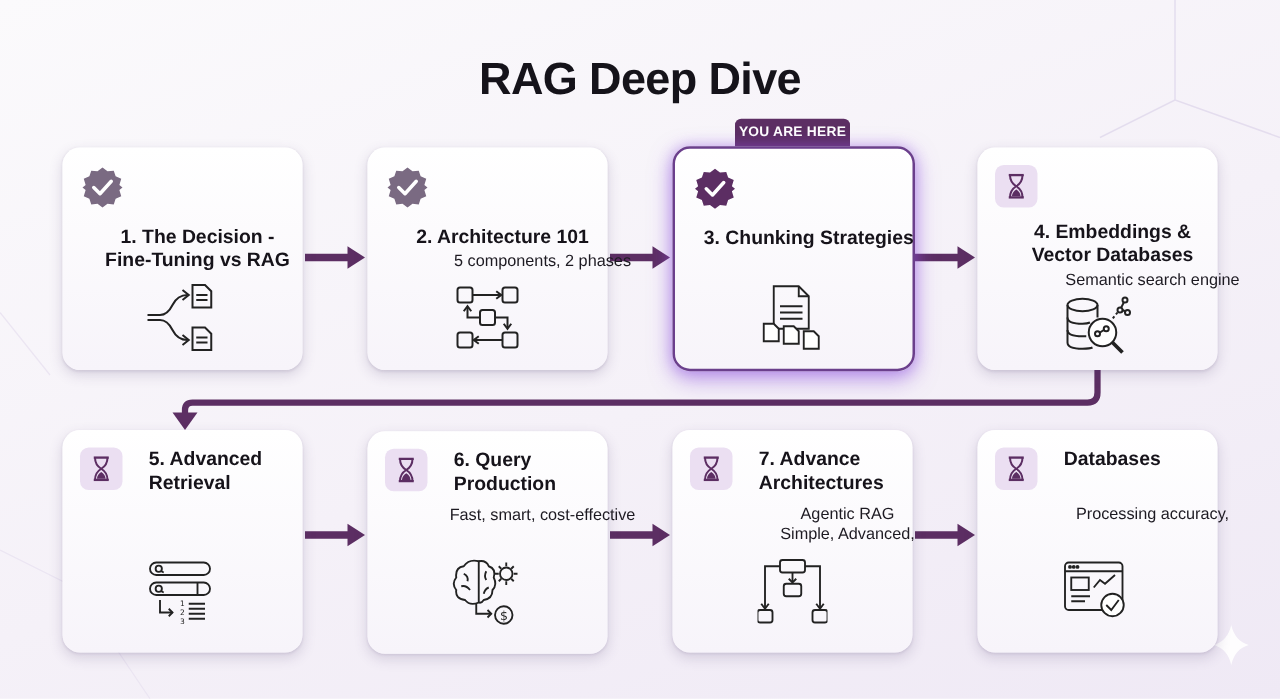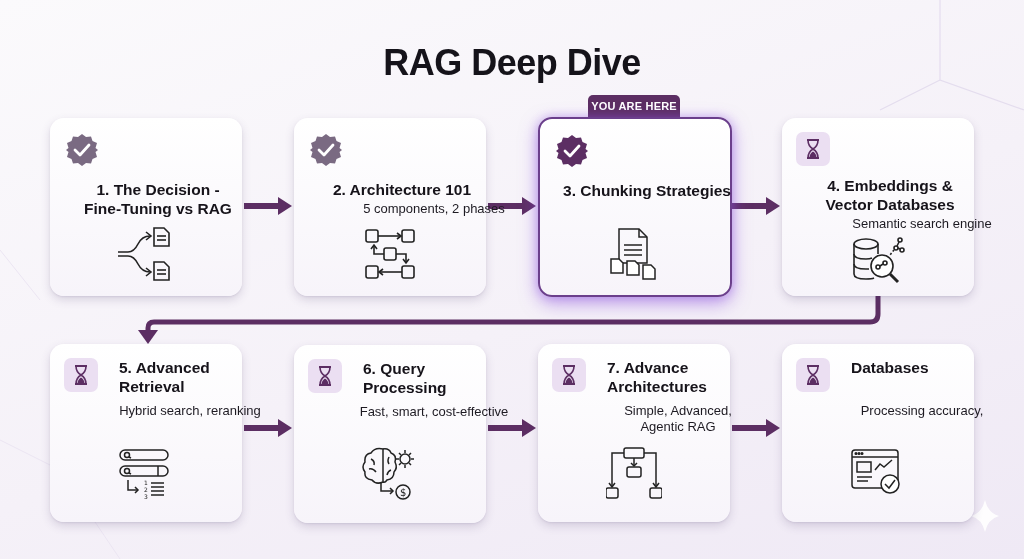--- a/index.html
+++ b/index.html
@@ -208,21 +208,20 @@
         <line x1="1" y1="1" x2="13" y2="1" stroke="#5c2e63" stroke-width="2"></line>
         <line x1="1" y1="19" x2="13" y2="19" stroke="#5c2e63" stroke-width="2"></line>
         <path d="M2 1 Q2 7 7 10 Q2 13 2 19 M12 1 Q12 7 7 10 Q12 13 12 19" fill="none" stroke="#5c2e63" stroke-width="1.6"></path>
         <path d="M3.5 18 Q4 14 7 12.5 Q10 14 10.5 18 Z" fill="#5c2e63"></path>
       </svg>
   </div>
   <div class="card-title side">
     <div>5. Advanced</div>
       <div>Retrieval</div>
   </div>
-  <div class="card-sub" style="top:59px">Hybrid search, reranking</div>
   <div class="card-icon" style="top:104px">
     <svg width="56" height="56" viewBox="0 0 56 56" fill="none" stroke="#222" stroke-width="1.5">
       <rect x="2" y="2" width="48" height="10" rx="5"></rect>
         <circle cx="9" cy="7" r="2.5"></circle>
         <line x1="11" y1="9" x2="13" y2="10"></line>
       <rect x="2" y="18" width="48" height="10" rx="5"></rect>
         <circle cx="9" cy="23" r="2.5"></circle>
         <line x1="11" y1="25" x2="13" y2="26"></line>
         <line x1="40" y1="18" x2="40" y2="28"></line>
       <path d="M10 32 L10 42 L20 42"></path>
@@ -242,21 +241,21 @@
   <div class="status-pending">
     <svg width="14" height="20" viewBox="0 0 14 20">
         <line x1="1" y1="1" x2="13" y2="1" stroke="#5c2e63" stroke-width="2"></line>
         <line x1="1" y1="19" x2="13" y2="19" stroke="#5c2e63" stroke-width="2"></line>
         <path d="M2 1 Q2 7 7 10 Q2 13 2 19 M12 1 Q12 7 7 10 Q12 13 12 19" fill="none" stroke="#5c2e63" stroke-width="1.6"></path>
         <path d="M3.5 18 Q4 14 7 12.5 Q10 14 10.5 18 Z" fill="#5c2e63"></path>
       </svg>
   </div>
   <div class="card-title side">
     <div>6. Query</div>
-      <div>Processing</div>
+      <div>Production</div>
   </div>
   <div class="card-sub" style="top:59px">Fast, smart, cost-effective</div>
   <div class="card-icon" style="top:100px">
     <svg width="58" height="56" viewBox="0 0 58 56" fill="none" stroke="#222" stroke-width="1.5">
       <path d="M22 4 Q14 2 10 8 Q3 9 4 17 Q0 22 4 27 Q3 34 11 35 Q15 40 22 37 Z"></path>
       <path d="M22 4 Q28 3 30 8 Q36 10 34 17 Q37 23 33 27 Q33 34 26 35 Q24 38 22 37"></path>
       <path d="M10 14 Q14 16 13 20 M8 24 Q12 23 15 27 M28 12 Q26 16 28 19 M30 25 Q27 26 26 30"></path>
       <circle cx="44" cy="14" r="5"></circle>
       <path d="M44 5 L44 8 M44 20 L44 23 M35 14 L38 14 M50 14 L53 14 M38 8 L40 10 M48 18 L50 20 M50 8 L48 10 M38 20 L40 18"></path>
       <path d="M20 38 L20 46 L32 46"></path>
@@ -274,22 +273,22 @@
         <line x1="1" y1="19" x2="13" y2="19" stroke="#5c2e63" stroke-width="2"></line>
         <path d="M2 1 Q2 7 7 10 Q2 13 2 19 M12 1 Q12 7 7 10 Q12 13 12 19" fill="none" stroke="#5c2e63" stroke-width="1.6"></path>
         <path d="M3.5 18 Q4 14 7 12.5 Q10 14 10.5 18 Z" fill="#5c2e63"></path>
       </svg>
   </div>
   <div class="card-title side">
     <div>7. Advance</div>
       <div>Architectures</div>
   </div>
   <div class="card-sub" style="top:59px">
-    <div>Simple, Advanced,</div>
-      <div>Agentic RAG</div>
+    <div>Agentic RAG</div>
+      <div>Simple, Advanced,</div>
   </div>
   <div class="card-icon" style="top:102px">
     <svg width="56" height="56" viewBox="0 0 56 56" fill="none" stroke="#222" stroke-width="1.5">
       <rect x="18" y="2" width="20" height="10" rx="2"></rect>
       <line x1="28" y1="12" x2="28" y2="20"></line>
         <polyline points="25,17 28,20 31,17"></polyline>
       <rect x="21" y="21" width="14" height="10" rx="2"></rect>
       <path d="M18 7 L6 7 L6 40"></path>
         <polyline points="3,37 6,41 9,37"></polyline>
       <path d="M38 7 L50 7 L50 40"></path>

